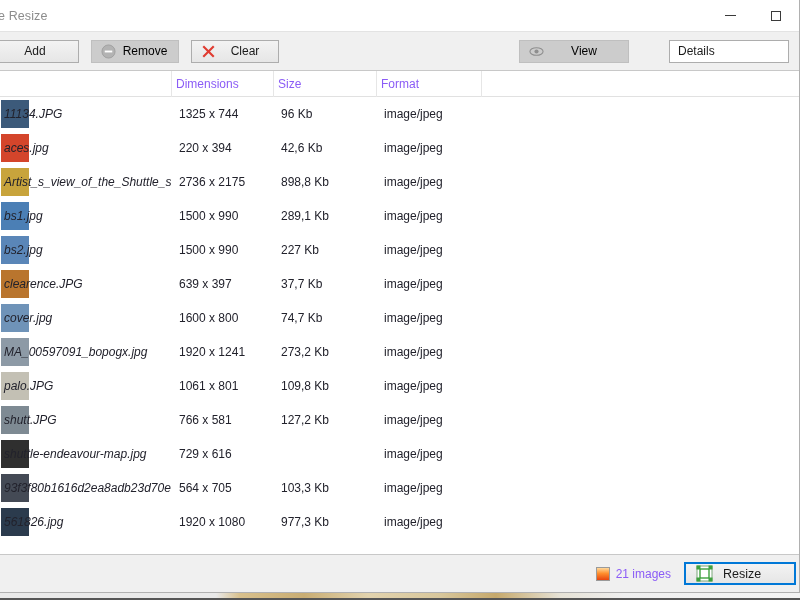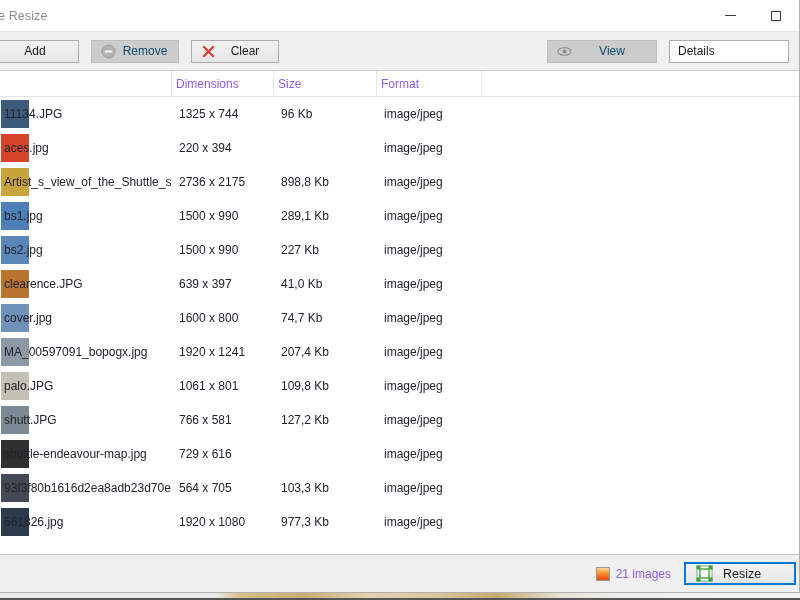--- a/index.html
+++ b/index.html
@@ -88,21 +88,21 @@
     align-items: center;
     padding: 0 8px;
     font-size: 12px;
     color: #1b1b1b;
     margin-right: 12px;
     white-space: nowrap;
   }
   .tb-btn.disabled {
     background: #cccccc;
     border-color: #bfbfbf;
-    color: #0c4a6e;
+    color: #000000;
   }
   .tb-btn .lbl { flex: 1; text-align: center; }
   .tb-btn .ico { width: 16px; height: 16px; margin-right: 4px; flex: 0 0 16px;
                  display: flex; align-items: center; justify-content: center; }
 
   .spacer { flex: 1 1 auto; }
 
   .combo {
     height: 23px;
     min-width: 96px;
@@ -165,21 +165,21 @@
     overflow: hidden;
   }
   .cell.name { padding-left: 0; }
 
   
   .col-name { left: 20px;  width: 170px; }
   .col-dim  { left: 190px; width: 102px; }
   .col-size { left: 292px; width: 103px; }
   .col-fmt  { left: 395px; width: 105px; }
 
-  .cell.col-name { left: 20px; width: 170px; padding-left: 3px; }
+  .cell.col-name { left: 20px; width: 170px; padding-left: 3px; font-style: italic; }
 
   .col-divider {
     position: absolute;
     top: 0; width: 1px; height: 26px;
     background: #e6e6e6;
   }
 
   
   .statusbar {
     height: 38px;
@@ -285,21 +285,21 @@
       <div class="tb-btn disabled" style="min-width:110px;">
         <span class="ico">
           <svg width="15" height="15" viewBox="0 0 16 16">
             <ellipse cx="8" cy="8" rx="7" ry="4" fill="none" stroke="#8f8f8f" stroke-width="1.2"></ellipse>
             <circle cx="8" cy="8" r="2.2" fill="#8f8f8f"></circle>
           </svg>
         </span>
         <span class="lbl">View</span>
       </div>
 
-      <div class="combo" style="min-width:120px; margin-right:0;">
+      <div class="combo" style="min-width:120px; margin-right:0;margin-left:28px;">
         <span>Details</span>
       </div>
 
     </div>
 
     <div class="listarea">
 
       <div class="list-header">
         <div class="hcell first col-name"></div>
         <div class="hcell col-dim">Dimensions</div>
@@ -313,20 +313,21 @@
             <div class="thumb" style="background: rgb(60, 90, 122);"></div>
             <div class="cell col-name name">11134.JPG</div>
             <div class="cell col-dim">1325 x 744</div>
             <div class="cell col-size">96 Kb</div>
             <div class="cell col-fmt">image/jpeg</div>
           </div>
           <div class="row">
             <div class="thumb" style="background: rgb(212, 69, 43);"></div>
             <div class="cell col-name name">aces.jpg</div>
             <div class="cell col-dim">220 x 394</div>
+            <div class="cell col-size">42,6 Kb</div>
             <div class="cell col-fmt">image/jpeg</div>
           </div>
           <div class="row">
             <div class="thumb" style="background: rgb(200, 164, 60);"></div>
             <div class="cell col-name name">Artist_s_view_of_the_Shuttle_s...</div>
             <div class="cell col-dim">2736 x 2175</div>
             <div class="cell col-size">898,8 Kb</div>
             <div class="cell col-fmt">image/jpeg</div>
           </div>
           <div class="row">
@@ -340,35 +341,35 @@
             <div class="thumb" style="background: rgb(90, 134, 184);"></div>
             <div class="cell col-name name">bs2.jpg</div>
             <div class="cell col-dim">1500 x 990</div>
             <div class="cell col-size">227 Kb</div>
             <div class="cell col-fmt">image/jpeg</div>
           </div>
           <div class="row">
             <div class="thumb" style="background: rgb(185, 117, 46);"></div>
             <div class="cell col-name name">clearence.JPG</div>
             <div class="cell col-dim">639 x 397</div>
-            <div class="cell col-size">41,0 Kb</div>
+            <div class="cell col-size">37,7 Kb</div>
             <div class="cell col-fmt">image/jpeg</div>
           </div>
           <div class="row">
             <div class="thumb" style="background: rgb(111, 147, 184);"></div>
             <div class="cell col-name name">cover.jpg</div>
             <div class="cell col-dim">1600 x 800</div>
             <div class="cell col-size">74,7 Kb</div>
             <div class="cell col-fmt">image/jpeg</div>
           </div>
           <div class="row">
             <div class="thumb" style="background: rgb(141, 154, 166);"></div>
             <div class="cell col-name name">MA_00597091_bopogx.jpg</div>
             <div class="cell col-dim">1920 x 1241</div>
-            <div class="cell col-size">207,4 Kb</div>
+            <div class="cell col-size">273,2 Kb</div>
             <div class="cell col-fmt">image/jpeg</div>
           </div>
           <div class="row">
             <div class="thumb" style="background: rgb(195, 192, 180);"></div>
             <div class="cell col-name name">palo.JPG</div>
             <div class="cell col-dim">1061 x 801</div>
             <div class="cell col-size">109,8 Kb</div>
             <div class="cell col-fmt">image/jpeg</div>
           </div>
           <div class="row">

